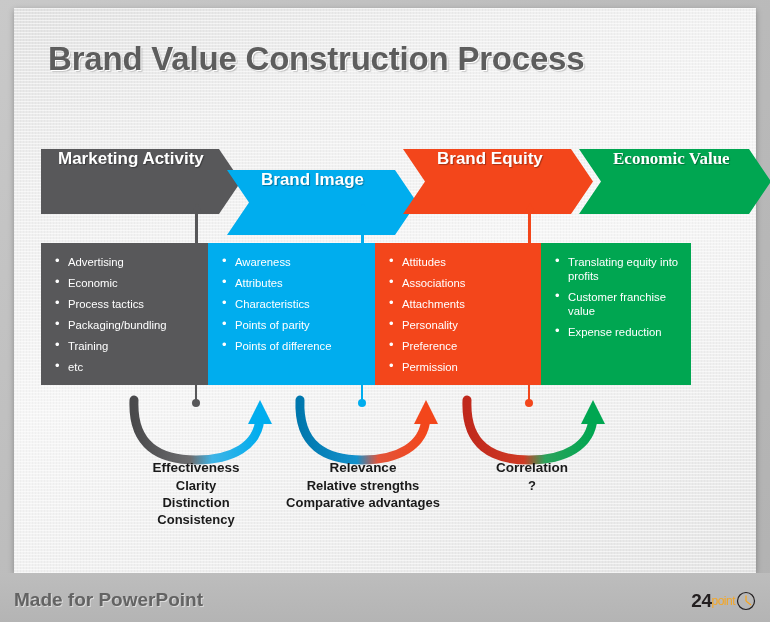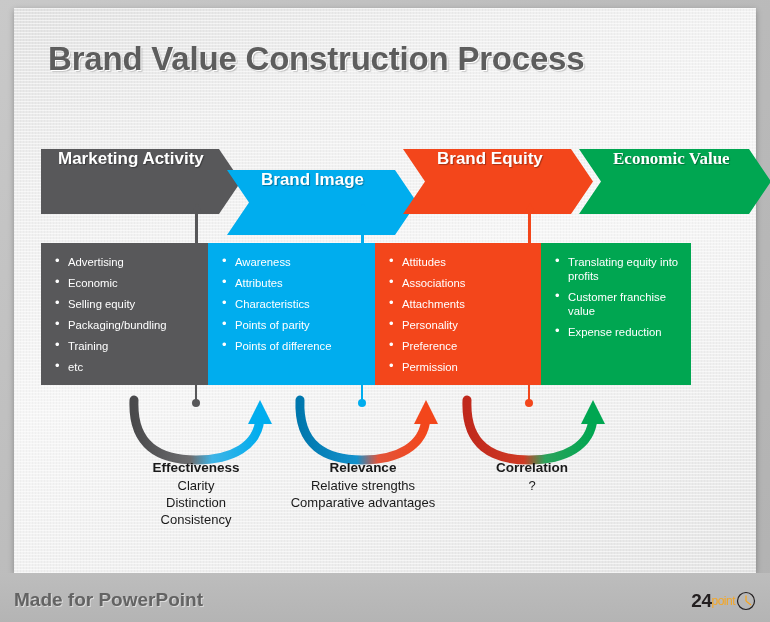--- a/index.html
+++ b/index.html
@@ -88,21 +88,21 @@
   
   .dot{position:absolute;width:2px;height:18px;}
   .dot i{position:absolute;left:-3px;bottom:-4px;width:8px;height:8px;border-radius:50%;display:block;}
 
   
   .curves{position:absolute;left:0;top:0;width:770px;height:622px;pointer-events:none;}
 
   
   .lbl{position:absolute;text-align:center;color:#1a1a1a;}
   .lbl .h{font-size:13.5px;font-weight:bold;line-height:18px;}
-  .lbl .s{font-size:13px;line-height:17px;}
+  .lbl .s{font-size:13px;line-height:17px;font-weight:bold;}
   .l0{left:116px;top:459px;width:160px;}
   .l1{left:282px;top:459px;width:162px;}
   .l2{left:452px;top:459px;width:160px;}
 
   
   .footbar{
     position:absolute;left:0;top:573px;width:770px;height:49px;
     background:linear-gradient(180deg,#bdbdbd 0%,#b4b4b4 100%);
   }
   .foot-text{
@@ -150,21 +150,21 @@
   </div>
   <div class="conn" style="left:528px;top:203px;height:41px;">
     <div class="head" style="border-bottom:9px solid #F3461B;"></div>
     <div class="stem" style="background:#F3461B;"></div>
   </div>
 
   <div class="box b0">
     <ul>
       <li>Advertising</li>
       <li>Economic</li>
-      <li>Selling equity</li>
+      <li>Process tactics</li>
       <li>Packaging/bundling</li>
       <li>Training</li>
       <li> etc</li>
     </ul>
   </div>
   <div class="box b1">
     <ul>
       <li>Awareness</li>
       <li>Attributes</li>
       <li>Characteristics</li>

